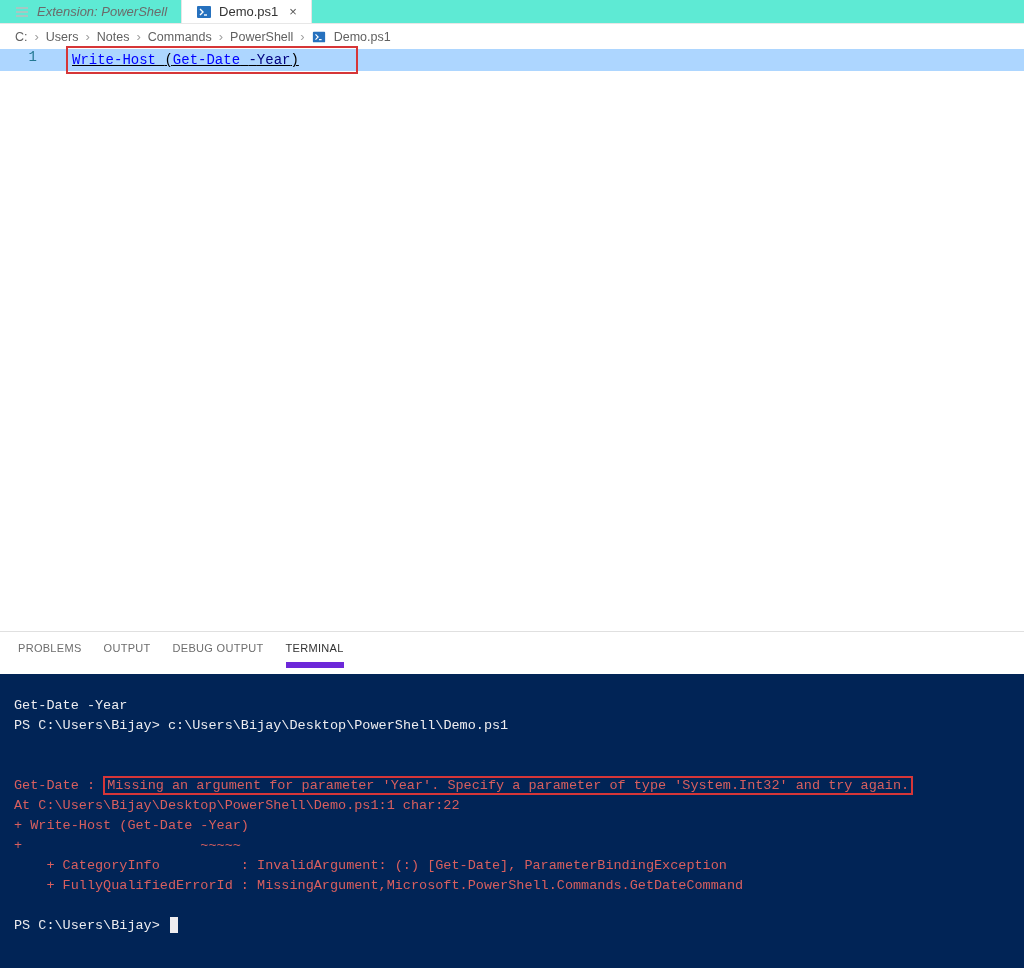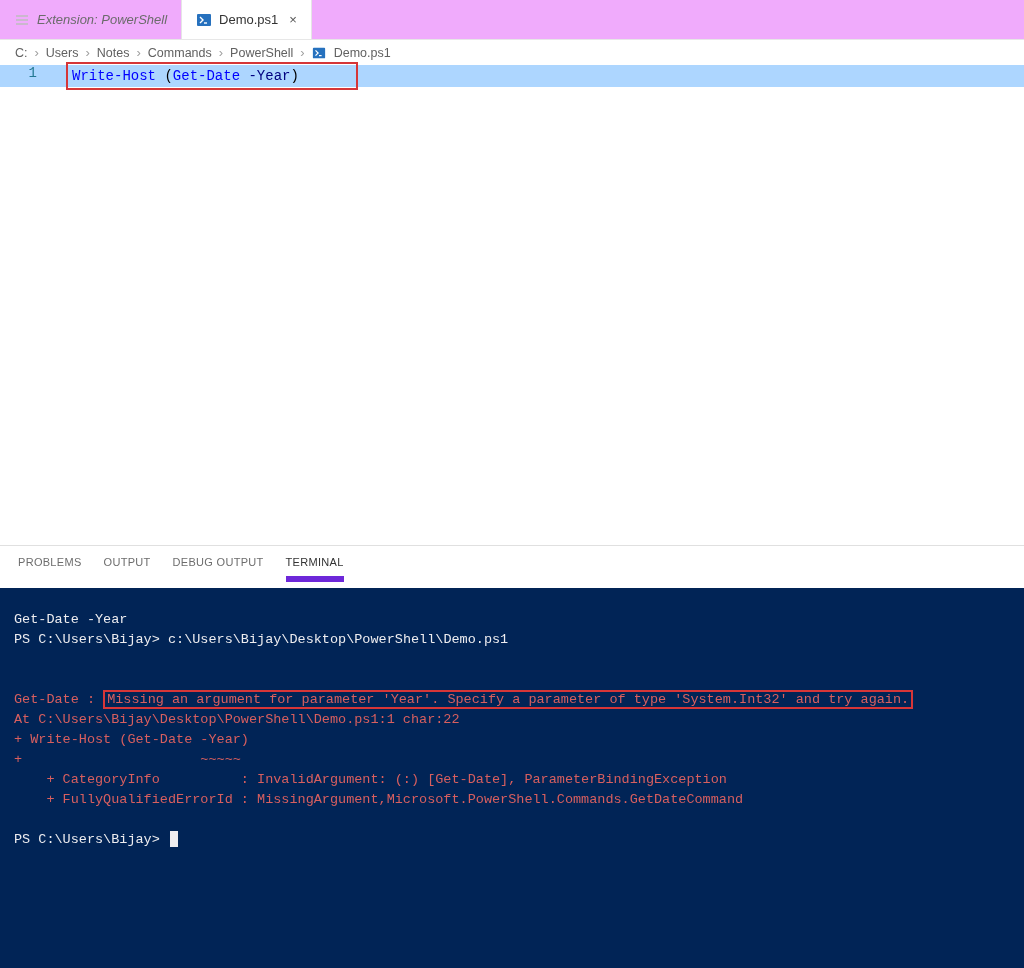--- a/index.html
+++ b/index.html
@@ -8,22 +8,22 @@
   font-size: 13px;
   background: #ffffff;
   width: 1024px;
   height: 968px;
   overflow: hidden;
   display: flex;
   flex-direction: column;
 }
 .tabbar {
   display: flex;
-  background: #f0abfc;
-  height: 40px;
+  background: #5eead4;
+  height: 24px;
   border-bottom: 1px solid #e7e7e7;
 }
 .tab {
   display: flex;
   align-items: center;
   padding: 0 14px;
   color: #6b6b6b;
   font-style: italic;
   gap: 7px;
   border-right: 1px solid #e5e5e5;
@@ -63,40 +63,41 @@
   left: 0; top: 0;
   width: 55px;
   text-align: right;
   padding-right: 18px;
   color: #237893;
 }
 .line {
   padding-left: 72px;
   line-height: 22px;
   background: #add6ff;
+  text-decoration: underline;
 }
 .highlight-box {
   position: absolute;
   left: 66px;
   top: -3px;
   width: 292px;
   height: 28px;
   border: 2px solid #d63638;
   pointer-events: none;
 }
 .tok-cmd { color: #0000ff; }
 .tok-punc { color: #000; }
 .tok-flag { color: #000080; }
 .editor-fill { flex: 1 1 auto; background: #fff;}
 .panel {
   display: flex;
   flex-direction: column;
   border-top: 1px solid #e0e0e0;
   background: #ffffff;
-  height: 423px;
+  height: 337px;
   flex-shrink: 0;
   margin-top: 44px;
 }
 .panel-tabs {
   display: flex;
   gap: 22px;
   padding: 10px 18px 0 18px;
   font-size: 11px;
   letter-spacing: 0.3px;
   color: #6d6d6d;

